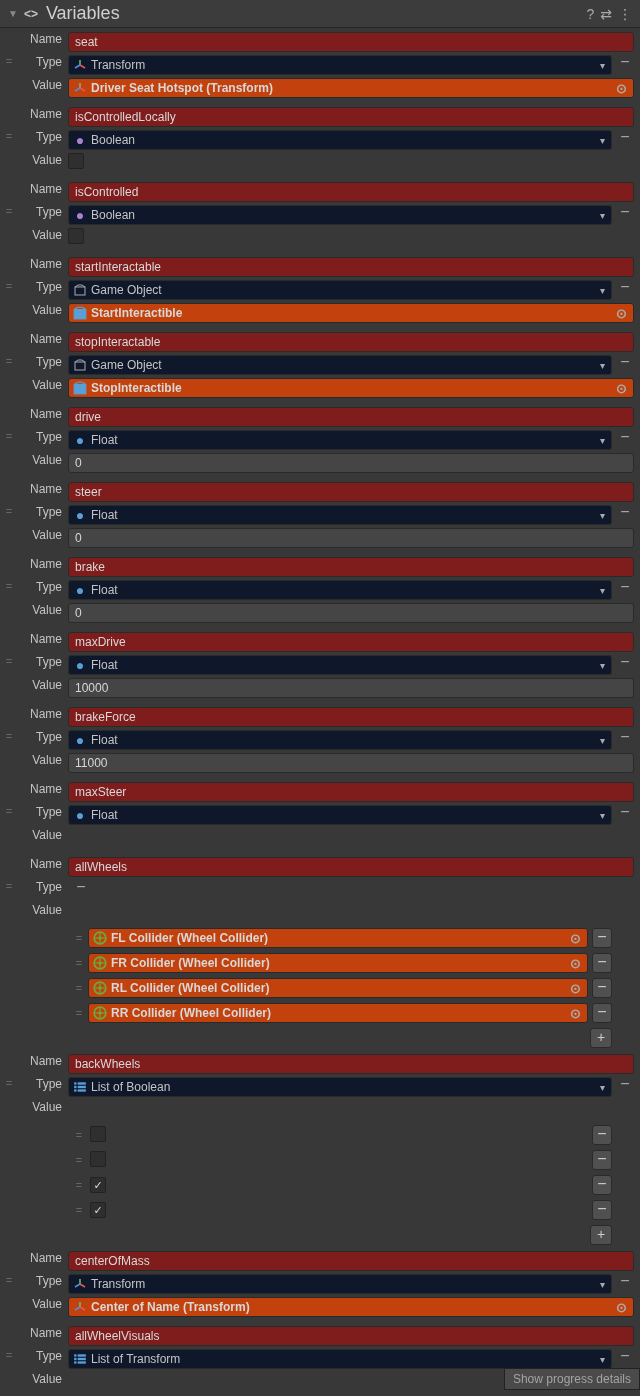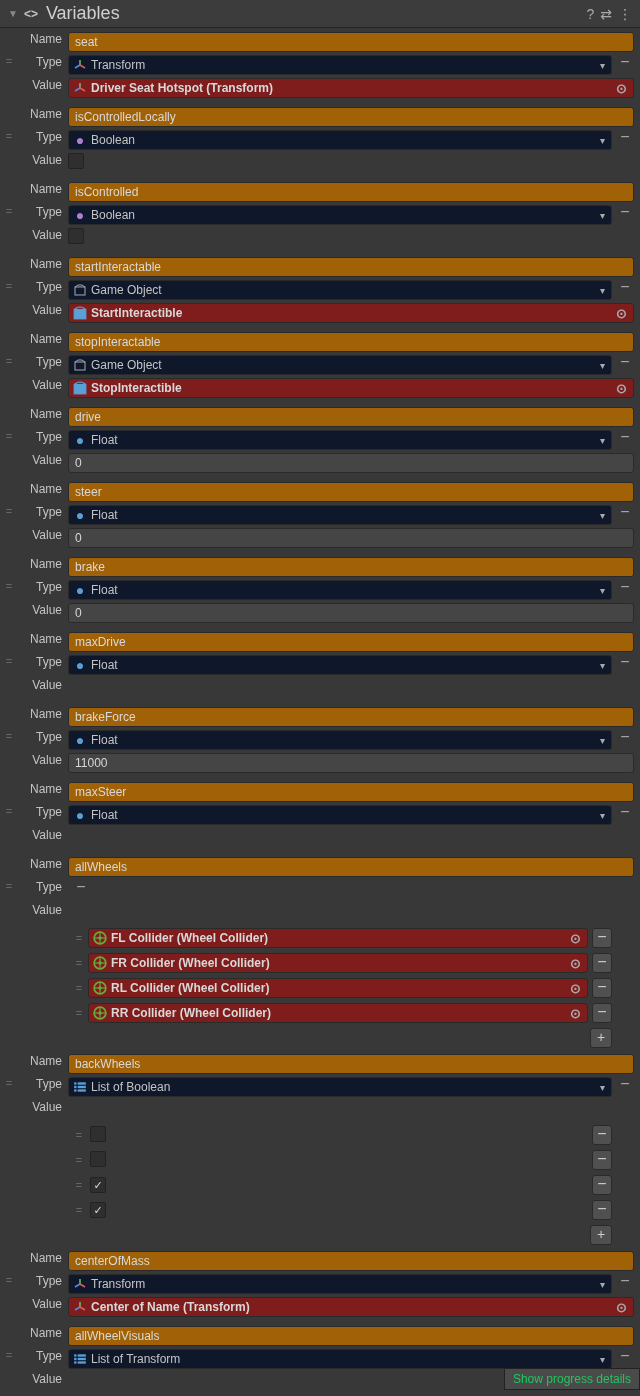--- a/index.html
+++ b/index.html
@@ -6,46 +6,46 @@
 body { background: #383838; color: #c4c4c4; font-size: 12px; width: 640px; }
 .header { background: #3c3c3c; height: 28px; display: flex; align-items: center; padding: 0 8px; border-bottom: 1px solid #232323; }
 .header .collapse { color: #888; margin-right: 6px; font-size: 10px; }
 .header .icon-code { margin-right: 8px; font-weight: bold; }
 .header .title { flex: 1; color: #d0d0d0; font-size: 18px; }
 .header .hbtn { color: #aaa; margin-left: 6px; cursor: pointer; font-size: 14px; }
 .content { padding: 4px 6px 4px 2px; }
 .row { display: flex; align-items: flex-start; height: 22px; margin-bottom: 1px; }
 .drag { width: 14px; text-align: center; color: #666; font-size: 11px; user-select: none; }
 .label { width: 52px; text-align: right; padding-right: 6px; color: #c4c4c4; font-size: 12px; }
-.field { flex: 1; background: #a16207; border-radius: 3px; height: 20px; display: flex; align-items: center; padding: 0 6px; color: #d8d8d8; border: 1px solid #2a2a2a; }
+.field { flex: 1; background: #7f1d1d; border-radius: 3px; height: 20px; display: flex; align-items: center; padding: 0 6px; color: #d8d8d8; border: 1px solid #2a2a2a; }
 .field.dark { background: #454545; }
 .dropdown { flex: 1; background: #0f172a; border-radius: 3px; height: 20px; display: flex; align-items: center; padding: 0 4px 0 4px; border: 1px solid #2a2a2a; position: relative; }
 .dropdown::after { content: '▾'; position: absolute; right: 6px; color: #aaa; font-size: 10px; }
-.objfield { flex: 1; background: #7f1d1d; border-radius: 3px; height: 20px; display: flex; align-items: center; padding: 0 4px; border: 1px solid #2a2a2a; position: relative; color: #d8d8d8; font-weight: bold; }
+.objfield { flex: 1; background: #c2410c; border-radius: 3px; height: 20px; display: flex; align-items: center; padding: 0 4px; border: 1px solid #2a2a2a; position: relative; color: #d8d8d8; font-weight: bold; }
 .objfield::after { content: '⊙'; position: absolute; right: 6px; color: #aaa; font-size: 13px; }
 .minus { width: 18px; text-align: center; color: #aaa; margin-left: 4px; cursor: pointer; font-size: 16px; line-height: 14px; }
 .spacer { height: 6px; }
 .checkbox { width: 16px; height: 16px; background: #2f2f2f; border: 1px solid #222; border-radius: 2px; display: inline-flex; align-items: center; justify-content: center; color: #ddd; font-size: 11px; }
 .typ-icon { display: inline-flex; width: 14px; height: 14px; margin-right: 4px; align-items: center; justify-content: center; }
 .typ-transform { color: #8bc34a; }
 .typ-bool { color: #b080d0; font-size: 14px; }
 .typ-go { color: #a8a8a8; }
 .typ-go svg { width: 12px; height: 12px; }
 .typ-prefab { color: #5aa0d8; }
 .typ-float { color: #5aa0d8; font-size: 14px; }
 .typ-list { color: #5aa0d8; }
 .typ-wheel { color: #6aaa3a; }
 .listbox { margin-left: 70px; margin-right: 22px; }
 .listrow { display: flex; align-items: center; height: 24px; margin-bottom: 1px; }
 .listrow .drag { width: 14px; }
 .listrow .objfield { margin-left: 2px; }
 .listrow .minusSmall { width: 20px; height: 20px; background: #505050; border: 1px solid #2a2a2a; border-radius: 3px; margin-left: 4px; text-align: center; line-height: 16px; color: #ccc; cursor: pointer; font-size: 16px; }
 .addbtn { width: 22px; height: 20px; background: #505050; border: 1px solid #2a2a2a; border-radius: 3px; margin-left: auto; margin-top: 2px; text-align: center; line-height: 16px; color: #ccc; cursor: pointer; font-size: 14px; }
 .addrow { display: flex; }
-.bottom-tooltip { position: fixed; bottom: 6px; right: 0; background: #4a4a4a; border: 1px solid #222; padding: 3px 8px; color: #22c55e; font-size: 12px; }
+.bottom-tooltip { position: fixed; bottom: 6px; right: 0; background: #4a4a4a; border: 1px solid #222; padding: 3px 8px; color: #a3a3a3; font-size: 12px; }
 svg.axes { width: 12px; height: 12px; }
 </style>
 </head>
 <body>
 
 <div class="header">
   <span class="collapse">▼</span>
   <span class="icon-code">&lt;&gt;</span>
   <span class="title">Variables</span>
   <span class="hbtn">?</span>
@@ -273,20 +273,21 @@
     <span class="label">Type</span>
     <div class="dropdown">
         <span class="typ-icon typ-float">●</span>
         <span>Float</span>
       </div>
     <span class="minus">−</span>
     </div>
     <div class="row">
       <span class="drag"></span>
       <span class="label">Value</span>
+      <div class="field dark">10000</div>
     </div>
     <div class="spacer"></div>
     <div class="row">
       <span class="drag"></span>
     <span class="label">Name</span>
     <div class="field">brakeForce</div>
     </div>
     <div class="row">
       <span class="drag">=</span>
     <span class="label">Type</span>

